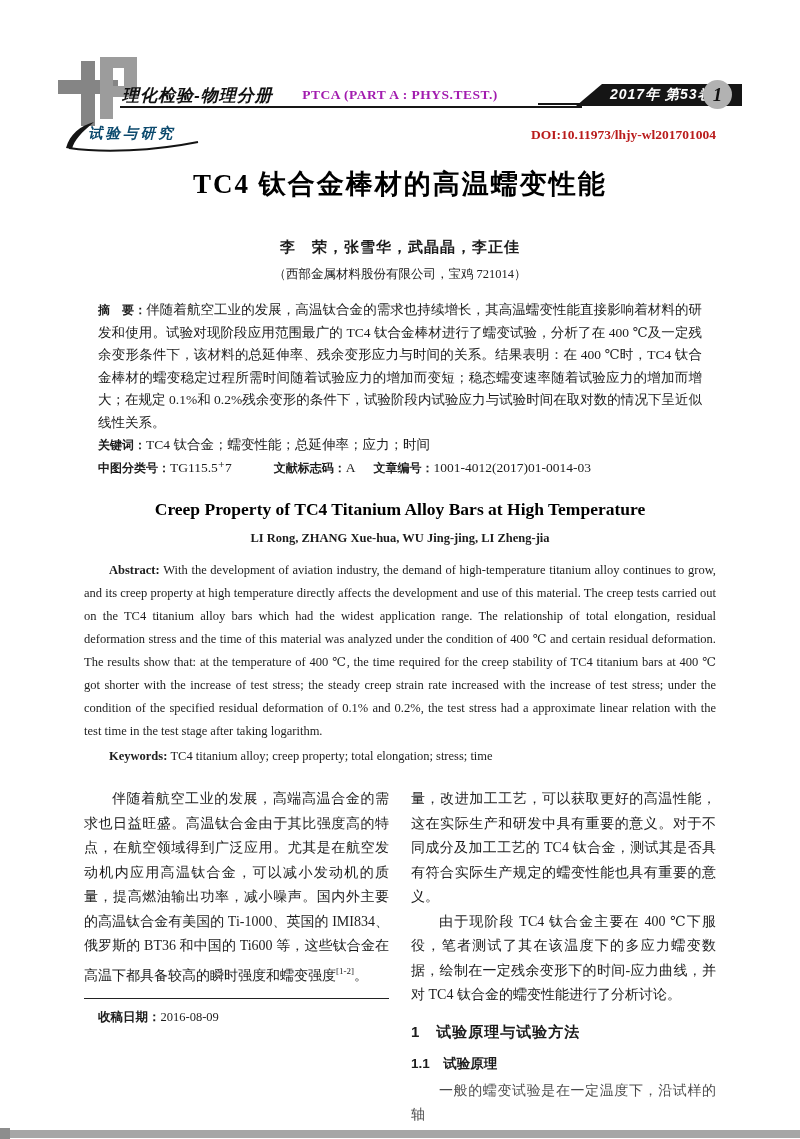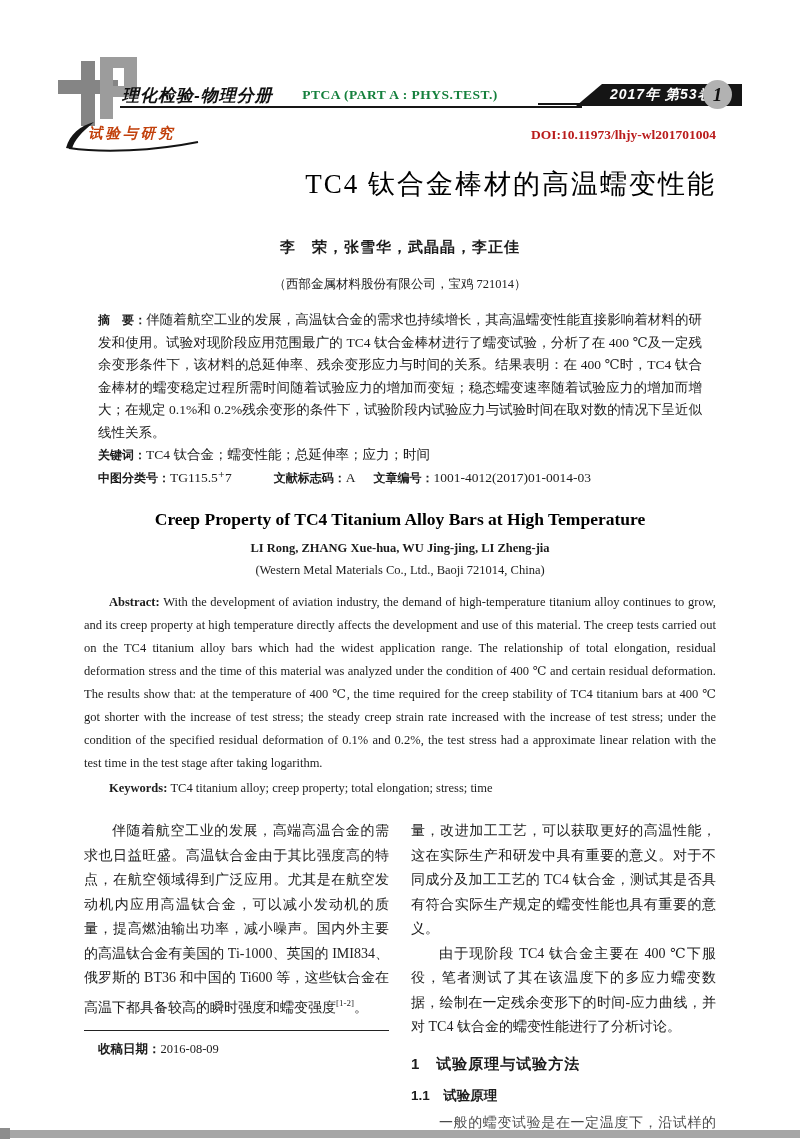--- a/index.html
+++ b/index.html
@@ -18,21 +18,21 @@
   .logo .p-bot   { left:100px; top:86px;  width:37px; height:11px; background:#9c9c9c; }
   .logo .x-h     { left:58px;  top:80px;  width:60px; height:14px; background:#858585; }
   .logo .x-v     { left:81px;  top:61px;  width:14px; height:65px; background:#858585; }
   .journal-cn {
     position:absolute; left:122px; top:84px; font-family:Liberation Sans, sans-serif;
     font-weight:bold; font-style:italic; font-size:17px; letter-spacing:1px; color:#111;
   }
   .header-rule { position:absolute; left:120px; top:106px; width:462px; height:2px; background:#161616; }
   .journal-en {
     position:absolute; left:0; top:87px; width:800px; text-align:center;
-    font-weight:bold; font-size:13.5px; color:#15803d; letter-spacing:.5px;
+    font-weight:bold; font-size:13.5px; color:#a21caf; letter-spacing:.5px;
   }
   .issue-badge { position:absolute; left:576px; top:84px; width:166px; height:22px; }
   .issue-badge .lead { position:absolute; left:-38px; bottom:1px; width:44px; height:2px; background:#161616; }
   .issue-badge .bar {
     position:absolute; inset:0; background:#151515;
     clip-path:polygon(26px 0, 100% 0, 100% 100%, 0 100%);
   }
   .issue-badge .vol {
     position:absolute; left:34px; top:2px; color:#fff;
     font-family:"Liberation Sans","DejaVu Sans",sans-serif;
@@ -40,30 +40,30 @@
   }
   .issue-badge .num {
     position:absolute; right:10px; top:-4px; width:29px; height:29px; border-radius:50%;
     background:#b2b2b2; color:#111; text-align:center; line-height:29px;
     font-family:"Liberation Serif",serif; font-weight:bold; font-style:italic; font-size:19px;
   }
   .column-tag-wrap { position:absolute; left:58px; top:118px; width:150px; height:38px; }
   .column-tag-wrap svg { position:absolute; left:0; top:0; }
   .column-tag {
     position:absolute; left:30px; top:6px; font-family:"Liberation Sans","DejaVu Sans",sans-serif;
-    font-weight:bold; font-size:14.5px; color:#c2410c; letter-spacing:3px; font-style:italic;
+    font-weight:bold; font-size:14.5px; color:#0c4a6e; letter-spacing:3px; font-style:italic;
   }
   .doi {
     position:absolute; right:84px; top:127px; font-weight:bold; font-size:13.5px; color:#b91c1c;
   }
   
   .content { position:relative; padding:166px 84px 0 84px; }
-  .title-cn { text-align:right; font-size:27px; font-weight:normal; color:#000; letter-spacing:2px; }
+  .title-cn { text-align:center; font-size:27px; font-weight:bold; color:#000; letter-spacing:2px; }
   .authors-cn { text-align:center; font-size:15px; font-weight:bold; margin-top:36px; letter-spacing:1px; }
-  .affiliation-cn { text-align:center; font-size:12.5px; margin-top:19px; }
+  .affiliation-cn { text-align:center; font-size:12.5px; margin-top:9px; }
   .abstract-cn, .kw-line, .meta-line { margin:0 14px; font-size:13.5px; line-height:22.5px; text-align:justify; }
   .abstract-cn { margin-top:16px; }
   .label-hei { font-family:"Liberation Sans","DejaVu Sans",sans-serif; font-weight:bold; font-size:12px; }
   .meta-line .gap1 { margin-left:42px; }
   .meta-line .gap2 { margin-left:18px; }
   .title-en { text-align:center; font-size:17.5px; font-weight:bold; color:#000; margin-top:20px; }
   .authors-en { text-align:center; font-size:12.5px; font-weight:bold; margin-top:11px; }
   .affiliation-en { text-align:center; font-size:12.5px; margin-top:7px; }
   .abstract-en { margin-top:13px; font-size:12.5px; line-height:23px; text-align:justify; text-indent:2em; }
   .kw-en { margin-top:2px; font-size:12.5px; line-height:23px; text-indent:2em; }
@@ -120,21 +120,20 @@
     <div class="affiliation-cn">（西部金属材料股份有限公司，宝鸡 721014）</div>
 
     <p class="abstract-cn"><span class="label-hei">摘　要：</span><span>伴随着航空工业的发展，高温钛合金的需求也持续增长，其高温蠕变性能直接影响着材料的研发和使用。试验对现阶段应用范围最广的 TC4 钛合金棒材进行了蠕变试验，分析了在 400 ℃及一定残余变形条件下，该材料的总延伸率、残余变形应力与时间的关系。结果表明：在 400 ℃时，TC4 钛合金棒材的蠕变稳定过程所需时间随着试验应力的增加而变短；稳态蠕变速率随着试验应力的增加而增大；在规定 0.1%和 0.2%残余变形的条件下，试验阶段内试验应力与试验时间在取对数的情况下呈近似线性关系。</span></p>
 
     <p class="kw-line"><span class="label-hei">关键词：</span><span>TC4 钛合金；蠕变性能；总延伸率；应力；时间</span></p>
 
     <p class="meta-line"><span class="label-hei">中图分类号：</span><span>TG115.5⁺7</span><span class="label-hei gap1">文献标志码：</span><span>A</span><span class="label-hei gap2">文章编号：</span><span>1001-4012(2017)01-0014-03</span></p>
 
     <h2 class="title-en">Creep Property of TC4 Titanium Alloy Bars at High Temperature</h2>
     <div class="authors-en">LI Rong, ZHANG Xue-hua, WU Jing-jing, LI Zheng-jia</div>
-    <div class="affiliation-en">(Western Metal Materials Co., Ltd., Baoji 721014, China)</div>
 
     <p class="abstract-en"><b>Abstract: </b><span>With the development of aviation industry, the demand of high-temperature titanium alloy continues to grow, and its creep property at high temperature directly affects the development and use of this material. The creep tests carried out on the TC4 titanium alloy bars which had the widest application range. The relationship of total elongation, residual deformation stress and the time of this material was analyzed under the condition of 400 ℃ and certain residual deformation. The results show that: at the temperature of 400 ℃, the time required for the creep stability of TC4 titanium bars at 400 ℃ got shorter with the increase of test stress; the steady creep strain rate increased with the increase of test stress; under the condition of the specified residual deformation of 0.1% and 0.2%, the test stress had a approximate linear relation with the test time in the test stage after taking logarithm.</span></p>
 
     <p class="kw-en"><b>Keywords: </b><span>TC4 titanium alloy; creep property; total elongation; stress; time</span></p>
 
     <div class="columns">
       <div class="col">
         <p class="indent"><span>伴随着航空工业的发展，高端高温合金的需求也日益旺盛。高温钛合金由于其比强度高的特点，在航空领域得到广泛应用。尤其是在航空发动机内应用高温钛合金，可以减小发动机的质量，提高燃油输出功率，减小噪声。国内外主要的高温钛合金有美国的 Ti-1000、英国的 IMI834、俄罗斯的 BT36 和中国的 Ti600 等，这些钛合金在高温下都具备较高的瞬时强度和蠕变强度</span><sup>[1-2]</sup><span>。</span></p>
         <div class="footnote"><span class="label-hei">收稿日期：</span><span>2016-08-09</span></div>
       </div>

